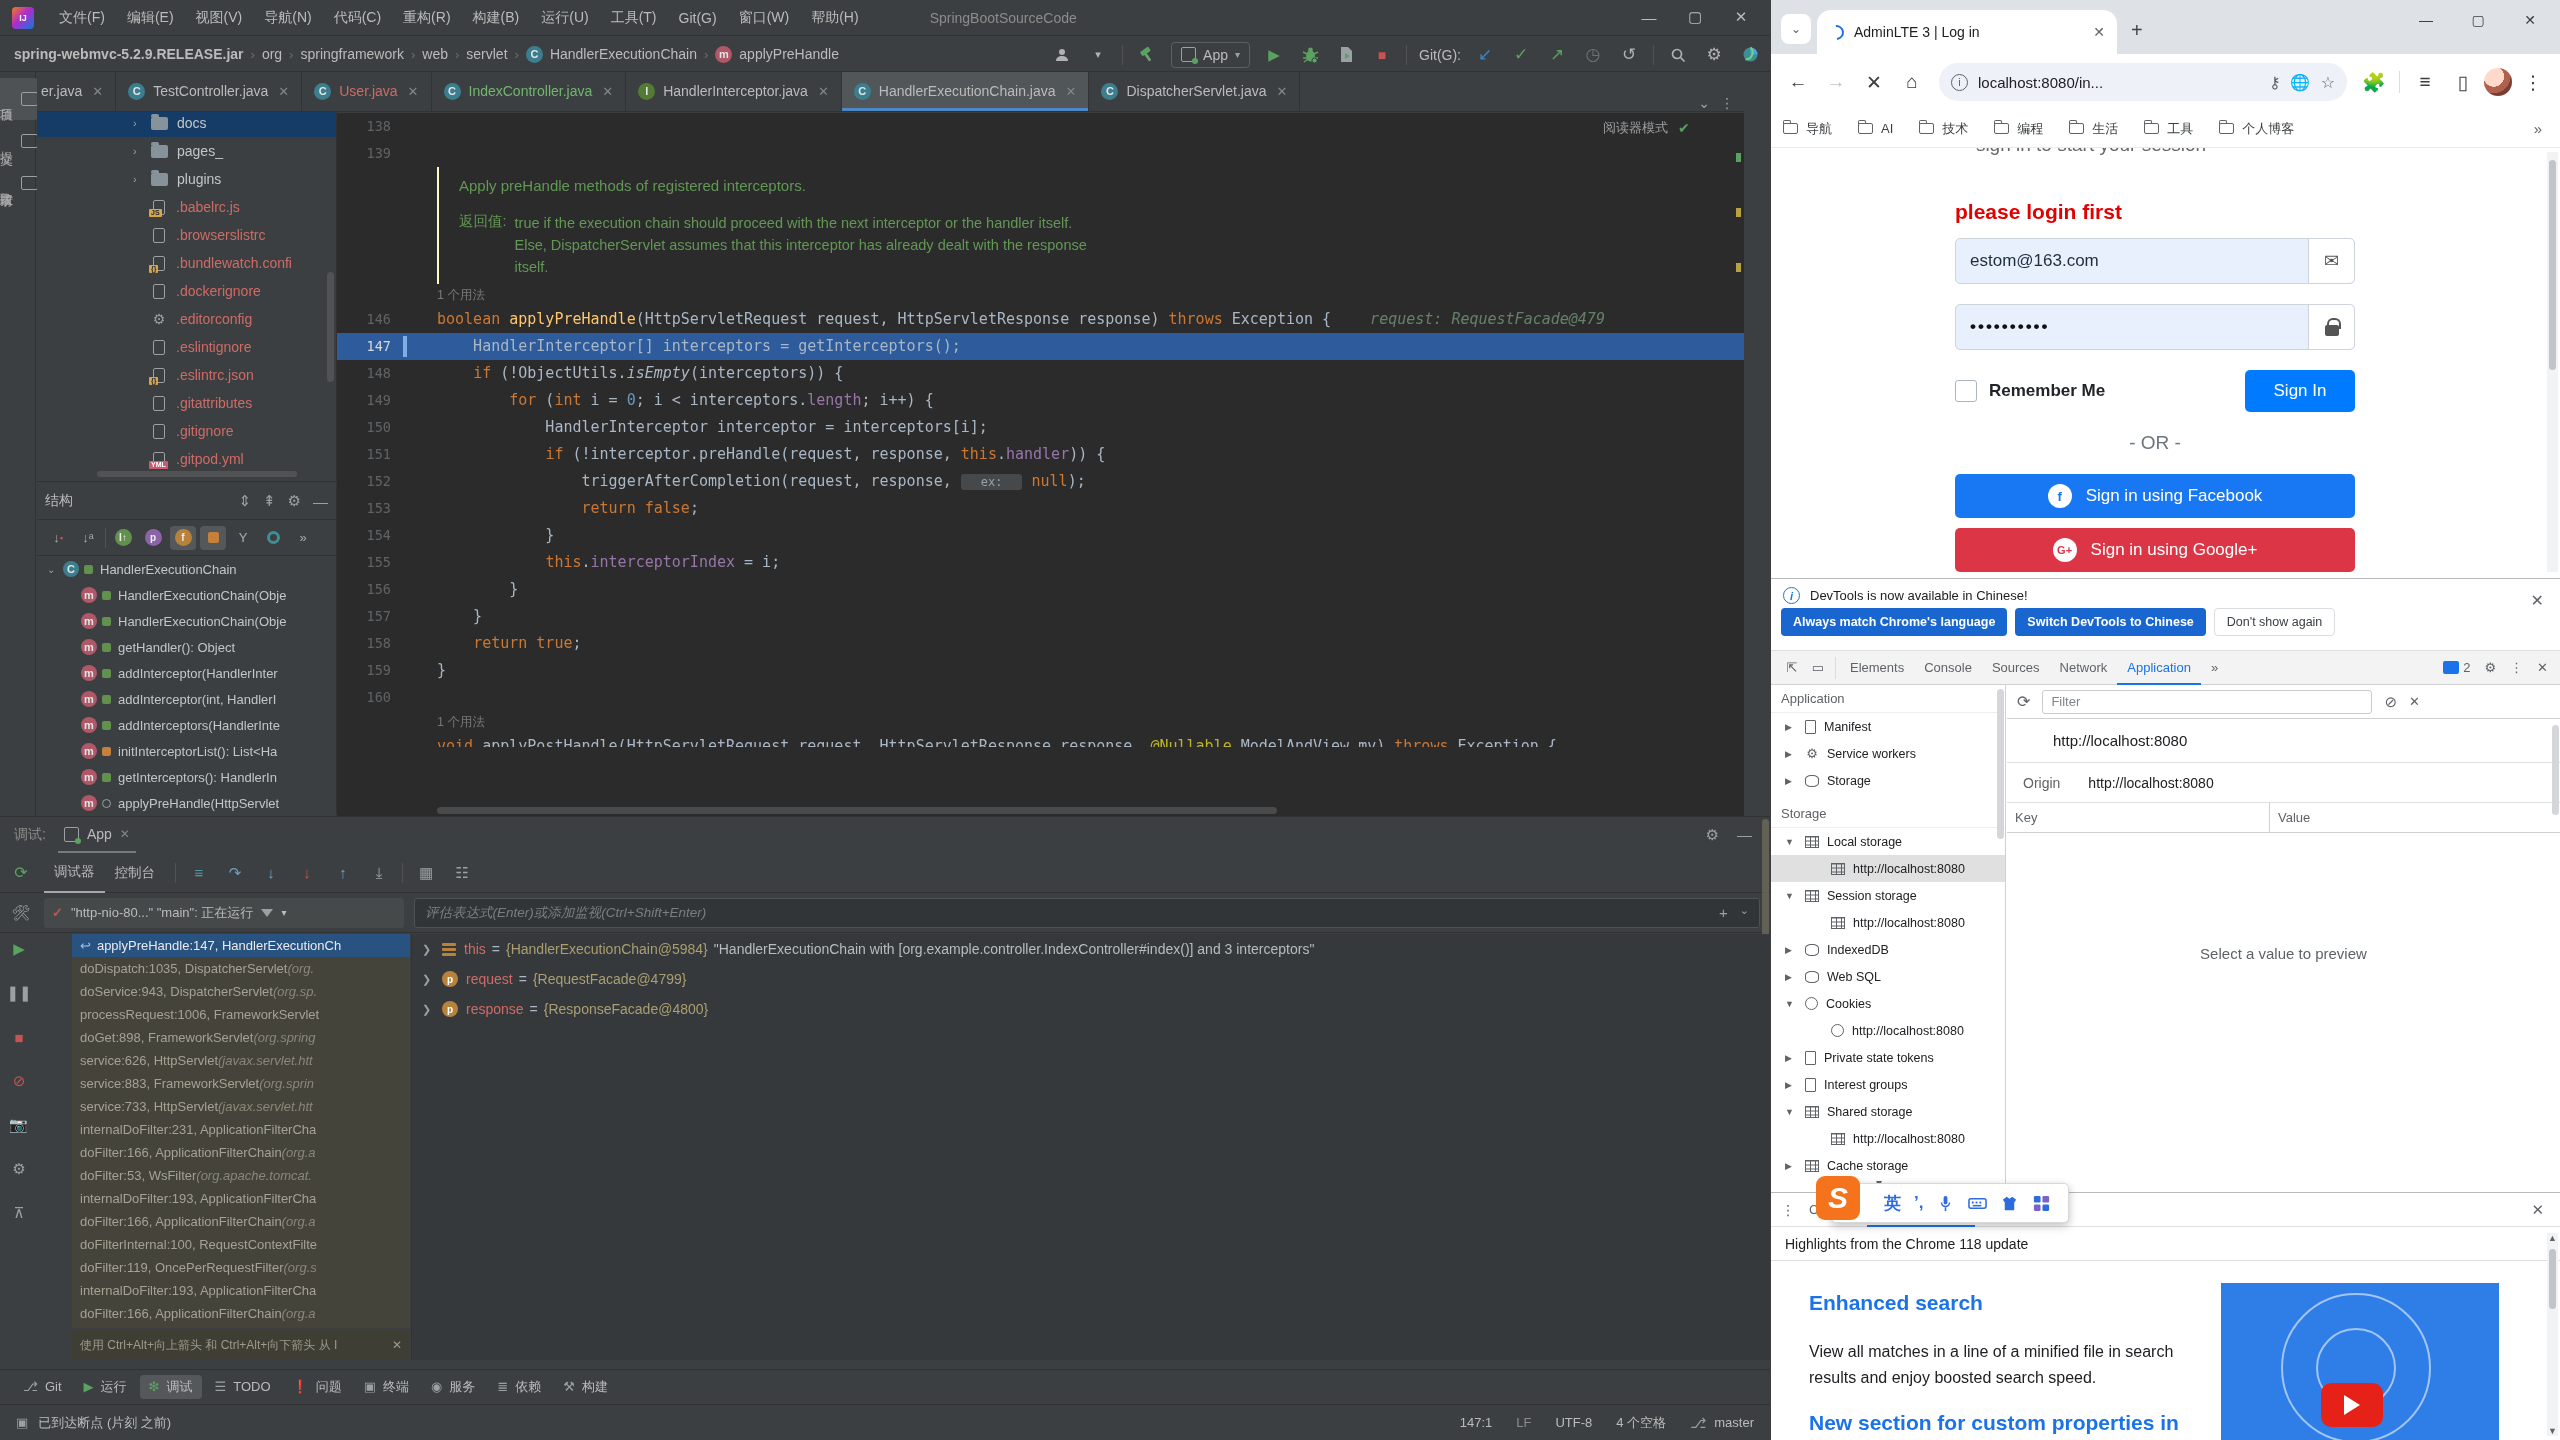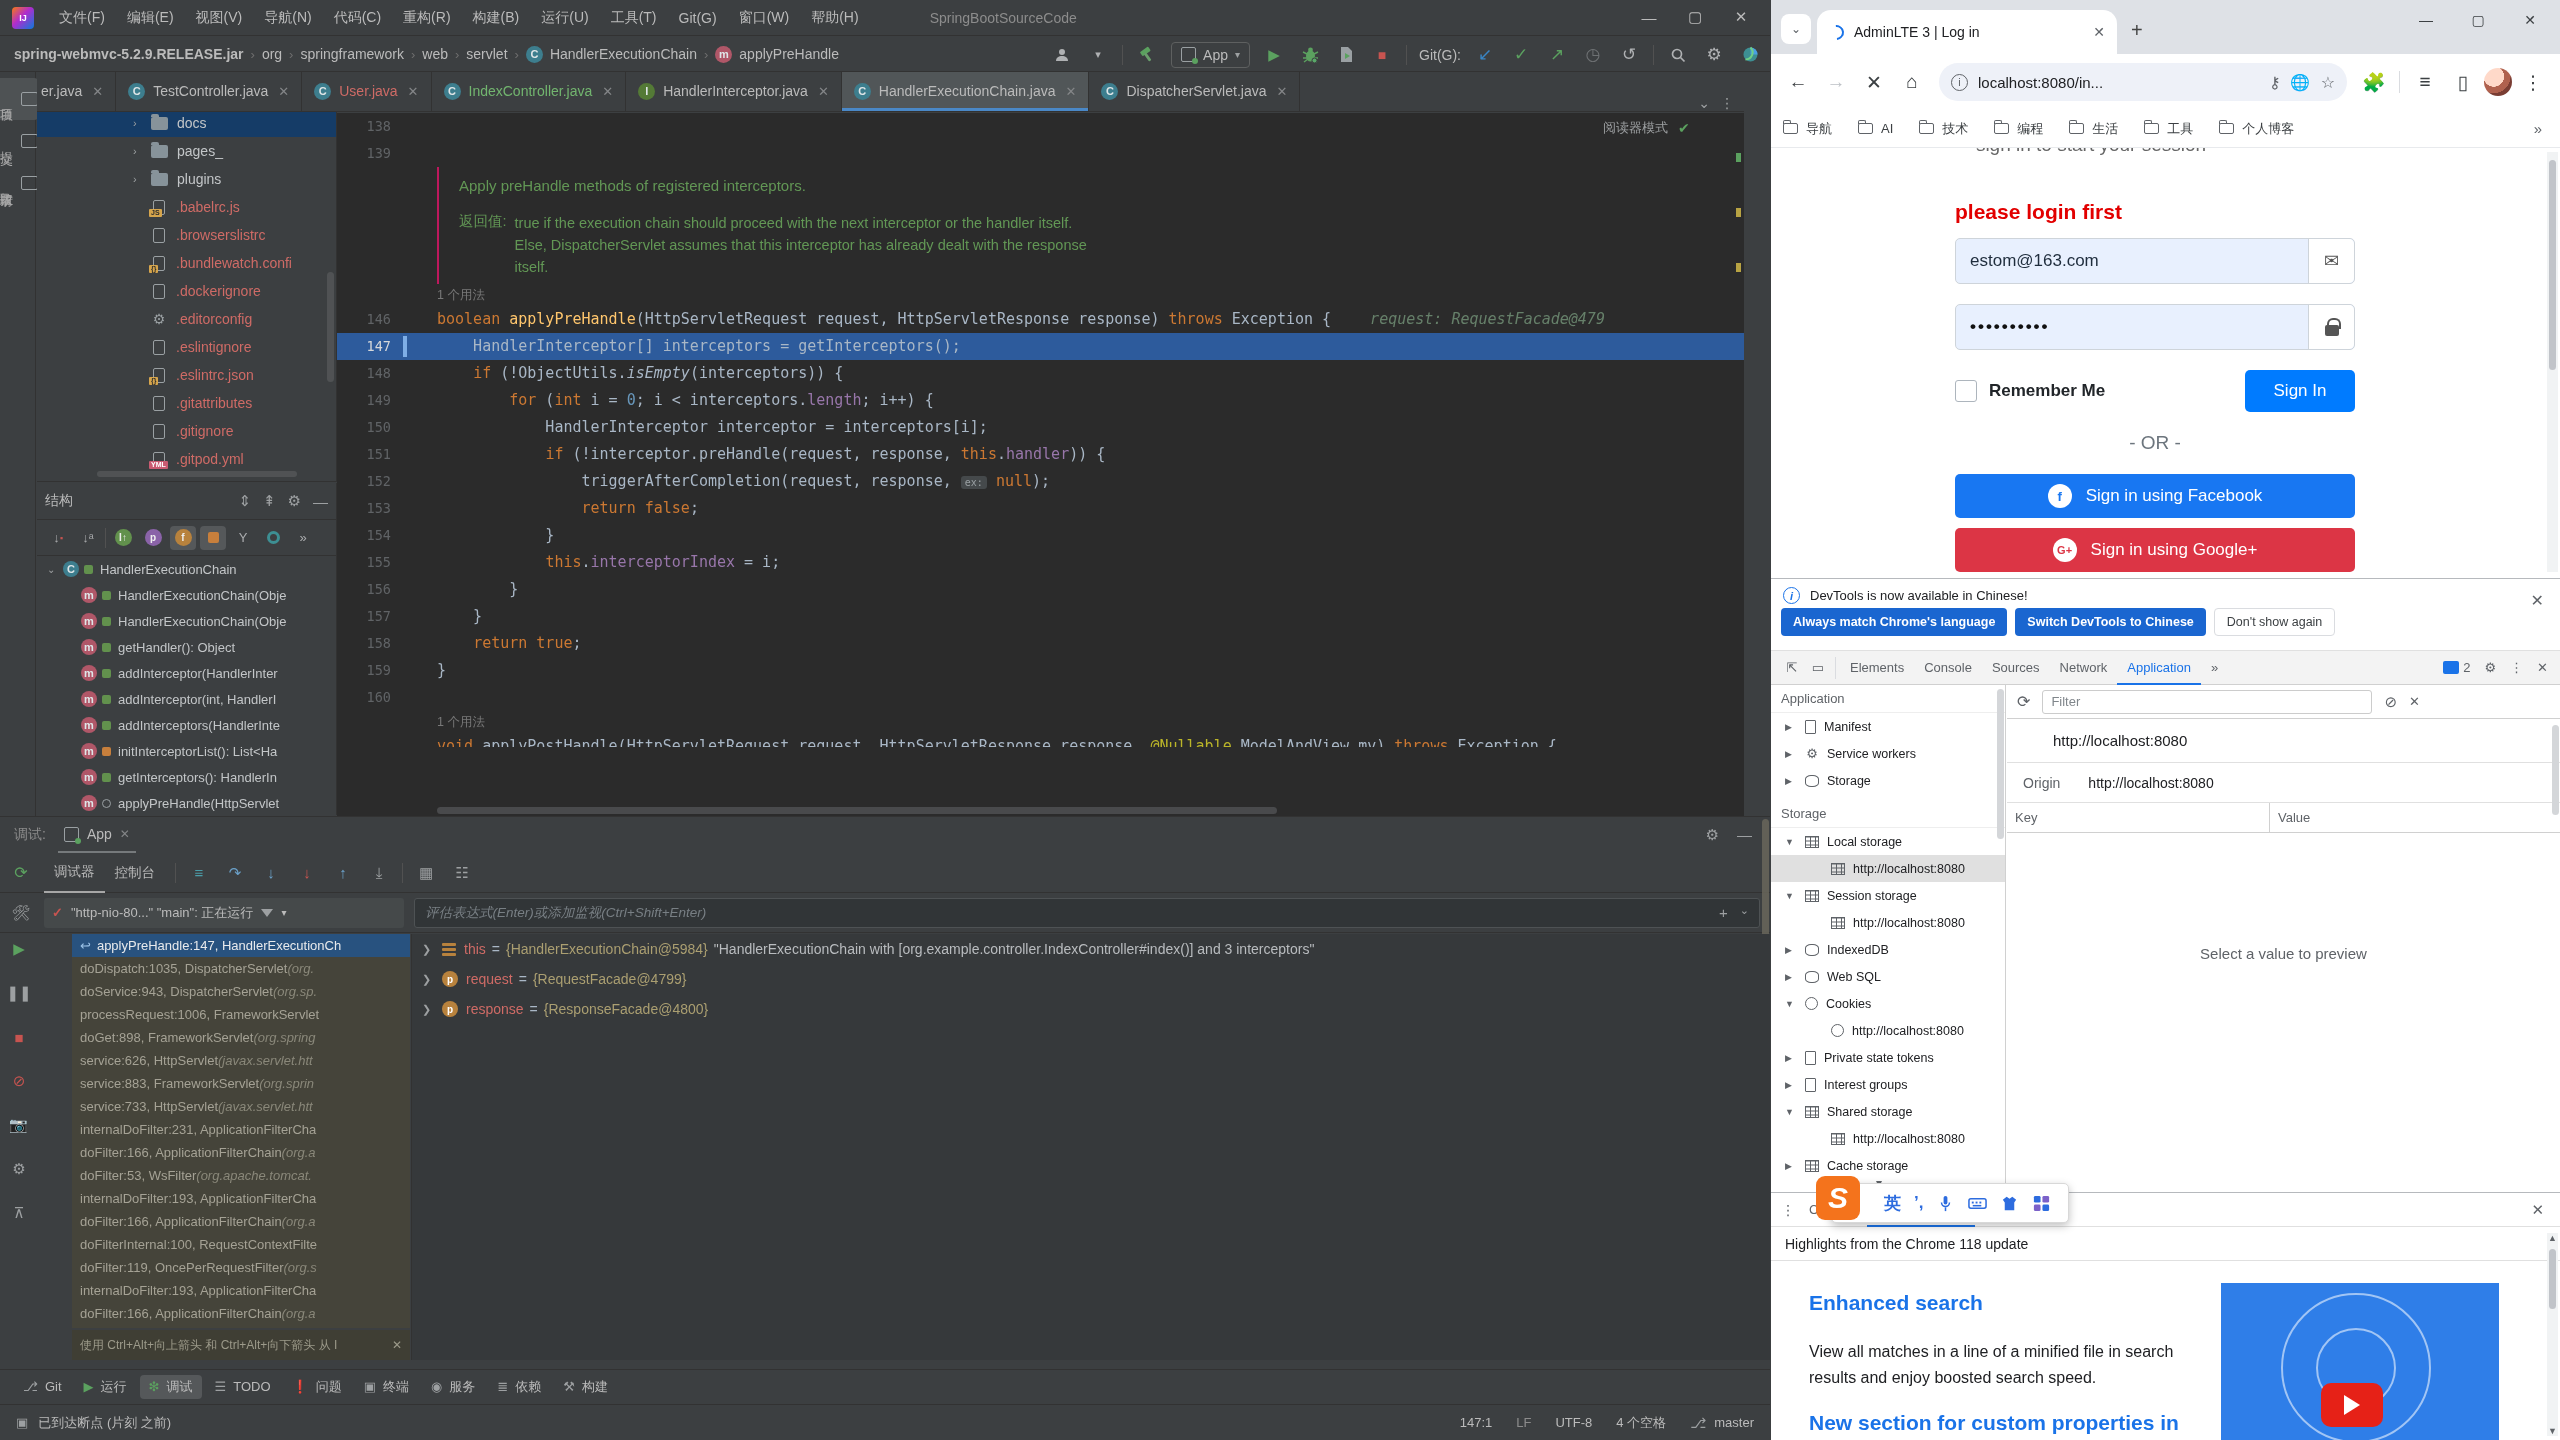--- a/index.html
+++ b/index.html
@@ -87,22 +87,22 @@
   .cline{display:flex;height:27px;line-height:27px;font-size:15px;white-space:pre;color:#a9b7c6}
   .cline .gut{width:64px;flex:none;text-align:right;color:#606366;font-size:13.5px;padding-right:10px}
   .cline .gmark{width:36px;flex:none;position:relative}
   .cline .ctext{flex:1}
   .cline.exec{background:#2d5b9c}
   .cline.exec .gut{color:#d6d8da}
   .cline.exec .gmark:before{content:"";position:absolute;left:2px;top:3px;bottom:3px;width:4px;background:#7eaee6}
   .tok-k{color:#cc7832}.tok-p{color:#a9b7c6}.tok-f{color:#9876aa}.tok-n{color:#6897bb}
   .tok-d{color:#ffc66d}.tok-si{color:#a9b7c6;font-style:italic}.tok-an{color:#bbb529}
   .tok-h{color:#66806a;font-style:italic;margin-left:30px}
-  .tok-x{background:#45494b;color:#9aa0a3;font-size:10px;border-radius:3px;padding:1px 4px;}
-  .docblock{margin-left:100px;border-left:2px solid #be185d;padding:10px 0 6px 20px;font-family:"Liberation Sans",sans-serif;color:#629755}
+  .tok-x{background:#45494b;color:#9aa0a3;font-size:12px;border-radius:3px;padding:1px 20px;}
+  .docblock{margin-left:100px;border-left:2px solid #fef9c3;padding:10px 0 6px 20px;font-family:"Liberation Sans",sans-serif;color:#629755}
   .docblock .d1{font-size:15px;margin-bottom:18px}
   .docblock .ret{display:flex;gap:8px;font-size:14.5px}
   .docblock .ret-lines div{line-height:22px}
   .usages{margin-left:100px;height:22px;line-height:22px;color:#787878;font-size:12.5px;font-family:"Liberation Sans",sans-serif}
   #reader-flag{position:absolute;right:48px;top:6px;display:flex;align-items:center;gap:10px;font-family:"Liberation Sans",sans-serif;font-size:13px;color:#9da0a2}
   #reader-flag .ok{width:18px;height:16px;color:#5ba15f;font-size:14px}
   #ed-hscroll{position:absolute;left:100px;bottom:2px;width:840px;height:7px;background:#595b5d;border-radius:4px;opacity:.65}
   #ed-marks{position:absolute;right:3px;top:40px;width:5px}
   #ed-marks span{display:block;width:5px;height:9px;margin-bottom:46px}
 

